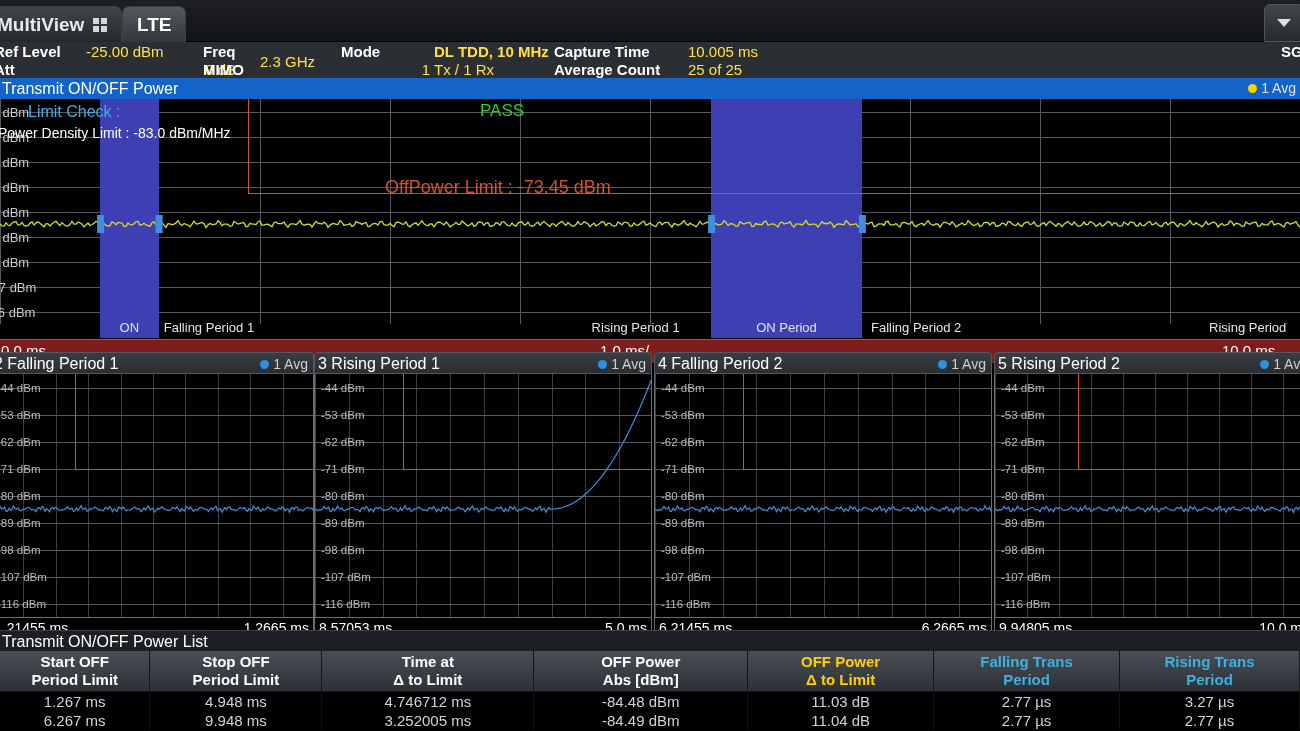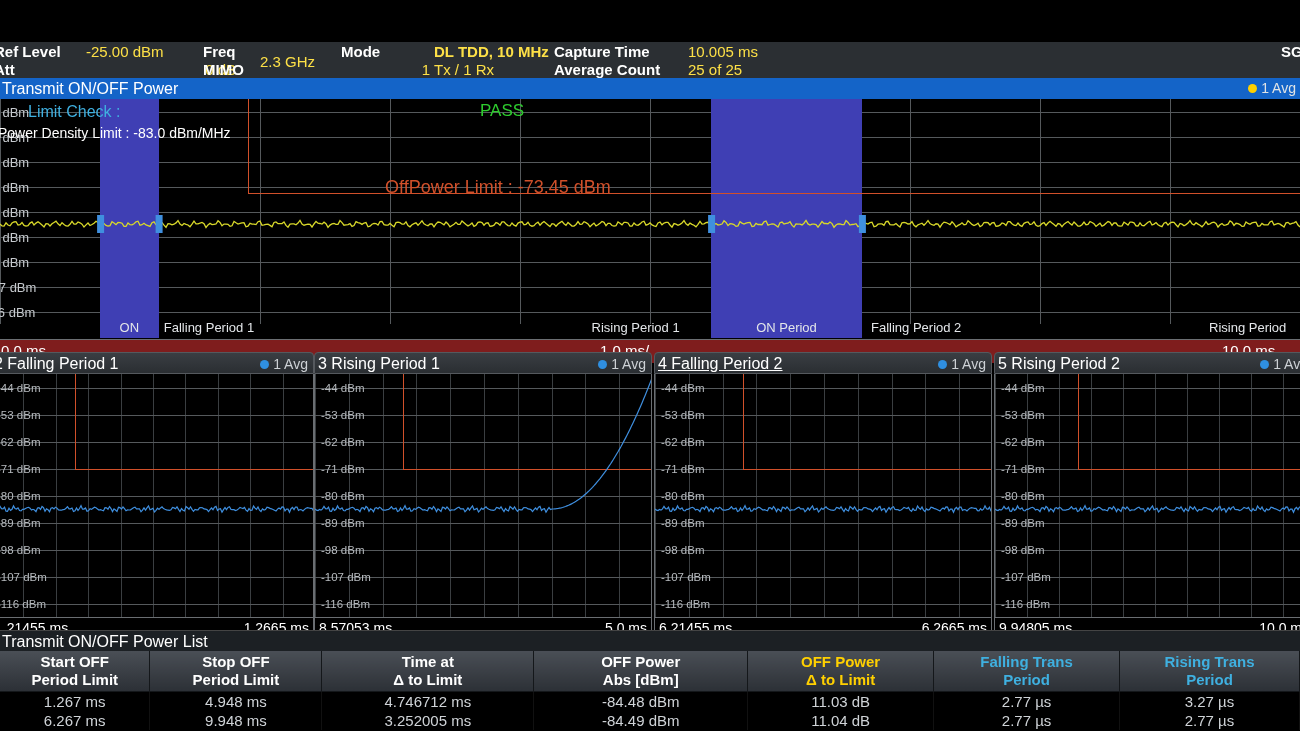--- a/index.html
+++ b/index.html
@@ -147,20 +147,37 @@
     background:#000; color:#cfd3d7; height:19px; line-height:19px;
     text-align:center; font-size:15px; border-right:1px solid #111;
   }
   td.g { color:#2ecc2e; }
 </style>
 </head>
 <body>
 
 <div id="app">
 
+  <div class="tabbar">
+    <div class="tab tab-multiview">
+      <span>MultiView</span>
+      <span class="grid-icon">
+          <i></i>
+          <i></i>
+          <i></i>
+          <i></i>
+        </span>
+    </div>
+    <div class="tab tab-lte">
+      <span>LTE</span>
+    </div>
+    <div class="dropdown-btn">
+      <span class="chev"></span>
+    </div>
+  </div>
 
   <div class="infobar">
     <div class="row r1 c1 lbl">Ref Level</div>
     <div class="row r1 c1v val">-25.00 dBm</div>
     <div class="row r2 c1 lbl">Att</div>
     <div class="row r2 attval val">0 dB</div>
 
     <div class="row r1 c2 lbl">Freq</div>
     <div class="row r1 c2v val">2.3 GHz</div>
     <div class="row r2 c2 lbl">MIMO</div>
@@ -328,21 +345,21 @@
         <div style="position:absolute;left:88px;top:0;width:1px;height:94.5px;background:#d1502a;"></div>
         <div style="position:absolute;left:88px;top:94.5px;width:250px;height:1px;background:#d1502a;"></div>
         <svg width="338" height="243" style="position:absolute;left:0;top:0;">
           <path d="M0.0 135.0 L1.5 136.2 L3.0 136.5 L4.5 135.4 L6.0 136.1 L7.5 134.9 L9.0 132.3 L10.5 134.6 L12.0 134.9 L13.5 133.2 L15.0 137.1 L16.5 137.3 L18.0 134.2 L19.5 136.4 L21.0 135.3 L22.5 131.9 L24.0 134.5 L25.5 135.0 L27.0 133.8 L28.5 136.5 L30.0 136.9 L31.5 135.4 L33.0 135.3 L34.5 134.5 L36.0 133.8 L37.5 133.3 L39.0 134.2 L40.5 136.1 L42.0 135.3 L43.5 136.0 L45.0 137.6 L46.5 134.1 L48.0 133.7 L49.5 135.5 L51.0 132.4 L52.5 133.7 L54.0 137.3 L55.5 134.9 L57.0 135.7 L58.5 137.7 L60.0 134.2 L61.5 133.6 L63.0 134.9 L64.5 133.2 L66.0 134.1 L67.5 135.9 L69.0 136.2 L70.5 136.2 L72.0 135.7 L73.5 135.5 L75.0 134.2 L76.5 132.6 L78.0 134.8 L79.5 134.8 L81.0 134.0 L82.5 137.5 L84.0 136.8 L85.5 134.0 L87.0 136.4 L88.5 134.5 L90.0 131.7 L91.5 135.2 L93.0 135.1 L94.5 134.0 L96.0 137.3 L97.5 136.8 L99.0 134.7 L100.5 135.4 L102.0 134.3 L103.5 133.2 L105.0 133.8 L106.5 134.9 L108.0 136.0 L109.5 135.6 L111.0 136.3 L112.5 136.8 L114.0 133.6 L115.5 133.8 L117.0 135.2 L118.5 132.5 L120.0 134.6 L121.5 137.6 L123.0 134.8 L124.5 136.0 L126.0 137.4 L127.5 133.3 L129.0 133.6 L130.5 135.1 L132.0 133.0 L133.5 134.6 L135.0 136.8 L136.5 135.9 L138.0 136.0 L139.5 135.8 L141.0 134.8 L142.5 133.7 L144.0 133.2 L145.5 134.9 L147.0 134.9 L148.5 134.8 L150.0 137.7 L151.5 136.2 L153.0 133.9 L154.5 136.1 L156.0 133.8 L157.5 131.9 L159.0 135.8 L160.5 135.1 L162.0 134.3 L163.5 137.9 L165.0 136.3 L166.5 134.1 L168.0 135.5 L169.5 133.9 L171.0 132.9 L172.5 134.6 L174.0 135.3 L175.5 135.9 L177.0 136.1 L178.5 136.3 L180.0 135.8 L181.5 133.4 L183.0 133.9 L184.5 134.8 L186.0 132.8 L187.5 135.4 L189.0 137.6 L190.5 134.6 L192.0 136.2 L193.5 136.9 L195.0 132.5 L196.5 133.8 L198.0 135.2 L199.5 132.8 L201.0 135.3 L202.5 137.3 L204.0 135.4 L205.5 135.9 L207.0 135.8 L208.5 133.9 L210.0 133.5 L211.5 133.8 L213.0 134.9 L214.5 135.1 L216.0 135.6 L217.5 137.5 L219.0 135.6 L220.5 134.0 L222.0 135.7 L223.5 133.2 L225.0 132.4 L226.5 136.4 L228.0 135.1 L229.5 134.7 L231.0 138.2 L232.5 135.6 L234.0 133.6 L235.5 135.6 L237.0 135.0 L238.5 135.0 L240.0 134.8 L241.5 134.7 L243.0 134.5 L244.5 134.2 L246.0 133.9 L247.5 133.5 L249.0 133.0 L250.5 132.5 L252.0 131.9 L253.5 131.3 L255.0 130.6 L256.5 129.9 L258.0 129.1 L259.5 128.2 L261.0 127.3 L262.5 126.3 L264.0 125.3 L265.5 124.2 L267.0 123.0 L268.5 121.8 L270.0 120.5 L271.5 119.2 L273.0 117.8 L274.5 116.3 L276.0 114.8 L277.5 113.3 L279.0 111.7 L280.5 110.0 L282.0 108.2 L283.5 106.4 L285.0 104.6 L286.5 102.7 L288.0 100.7 L289.5 98.7 L291.0 96.6 L292.5 94.4 L294.0 92.2 L295.5 90.0 L297.0 87.6 L298.5 85.3 L300.0 82.8 L301.5 80.3 L303.0 77.8 L304.5 75.1 L306.0 72.5 L307.5 69.7 L309.0 66.9 L310.5 64.1 L312.0 61.2 L313.5 58.2 L315.0 55.2 L316.5 52.1 L318.0 49.0 L319.5 45.8 L321.0 42.5 L322.5 39.2 L324.0 35.8 L325.5 32.4 L327.0 28.9 L328.5 25.3 L330.0 21.7 L331.5 18.1 L333.0 14.3 L334.5 10.6 L336.0 6.7 L337.5 2.8 " stroke="#3f8fdf" fill="none" stroke-width="1.2"></path>
         </svg>
       </div>
       <div class="sub-x" style="left:314px;top:617px;width:338px;">
         <span class="l">8.57053 ms</span>
         <span class="r">5.0 ms</span>
       </div>
-      <div class="sub-head" style="left:654px;top:352px;width:338px;text-decoration:underline;"><span>4 Falling Period 2</span><span class="avg">
+      <div class="sub-head" style="left:654px;top:352px;width:338px;"><span>4 Falling Period 2</span><span class="avg">
           <span class="dot-b"></span>
           <span>1 Avg</span>
         </span></div>
       <div class="plot" style="left:654px;top:374px;width:338px;height:243px;border-left:1px solid #6a6e72;border-right:1px solid #6a6e72;">
         <div class="gridline-v" style="left:0px;background:#3a3e41;"></div>
         <div class="gridline-v" style="left:34px;background:#3a3e41;"></div>
         <div class="gridline-v" style="left:68px;background:#3a3e41;"></div>
         <div class="gridline-v" style="left:101px;background:#3a3e41;"></div>
         <div class="gridline-v" style="left:135px;background:#3a3e41;"></div>
         <div class="gridline-v" style="left:169px;background:#3a3e41;"></div>

